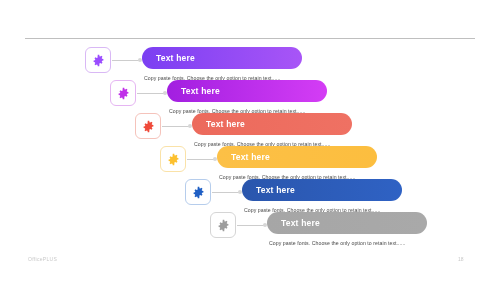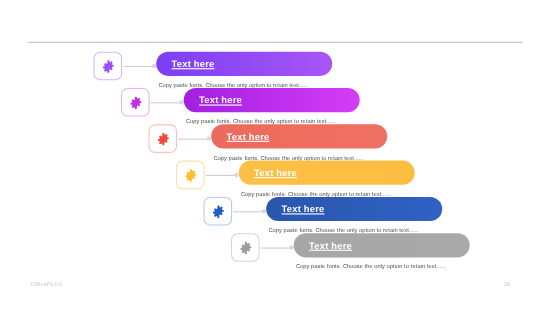--- a/index.html
+++ b/index.html
@@ -80,21 +80,20 @@
     align-items: center;
     box-sizing: border-box;
     padding-left: 14px;
   }
   .bar-label {
     color: #ffffff;
     font-size: 8.5px;
     font-weight: bold;
     letter-spacing: 0.2px;
     white-space: nowrap;
-    text-decoration: underline;
   }
 
   
   .caption {
     position: absolute;
     font-size: 5.2px;
     color: #4a4a4a;
     white-space: nowrap;
     letter-spacing: 0.05px;
   }

